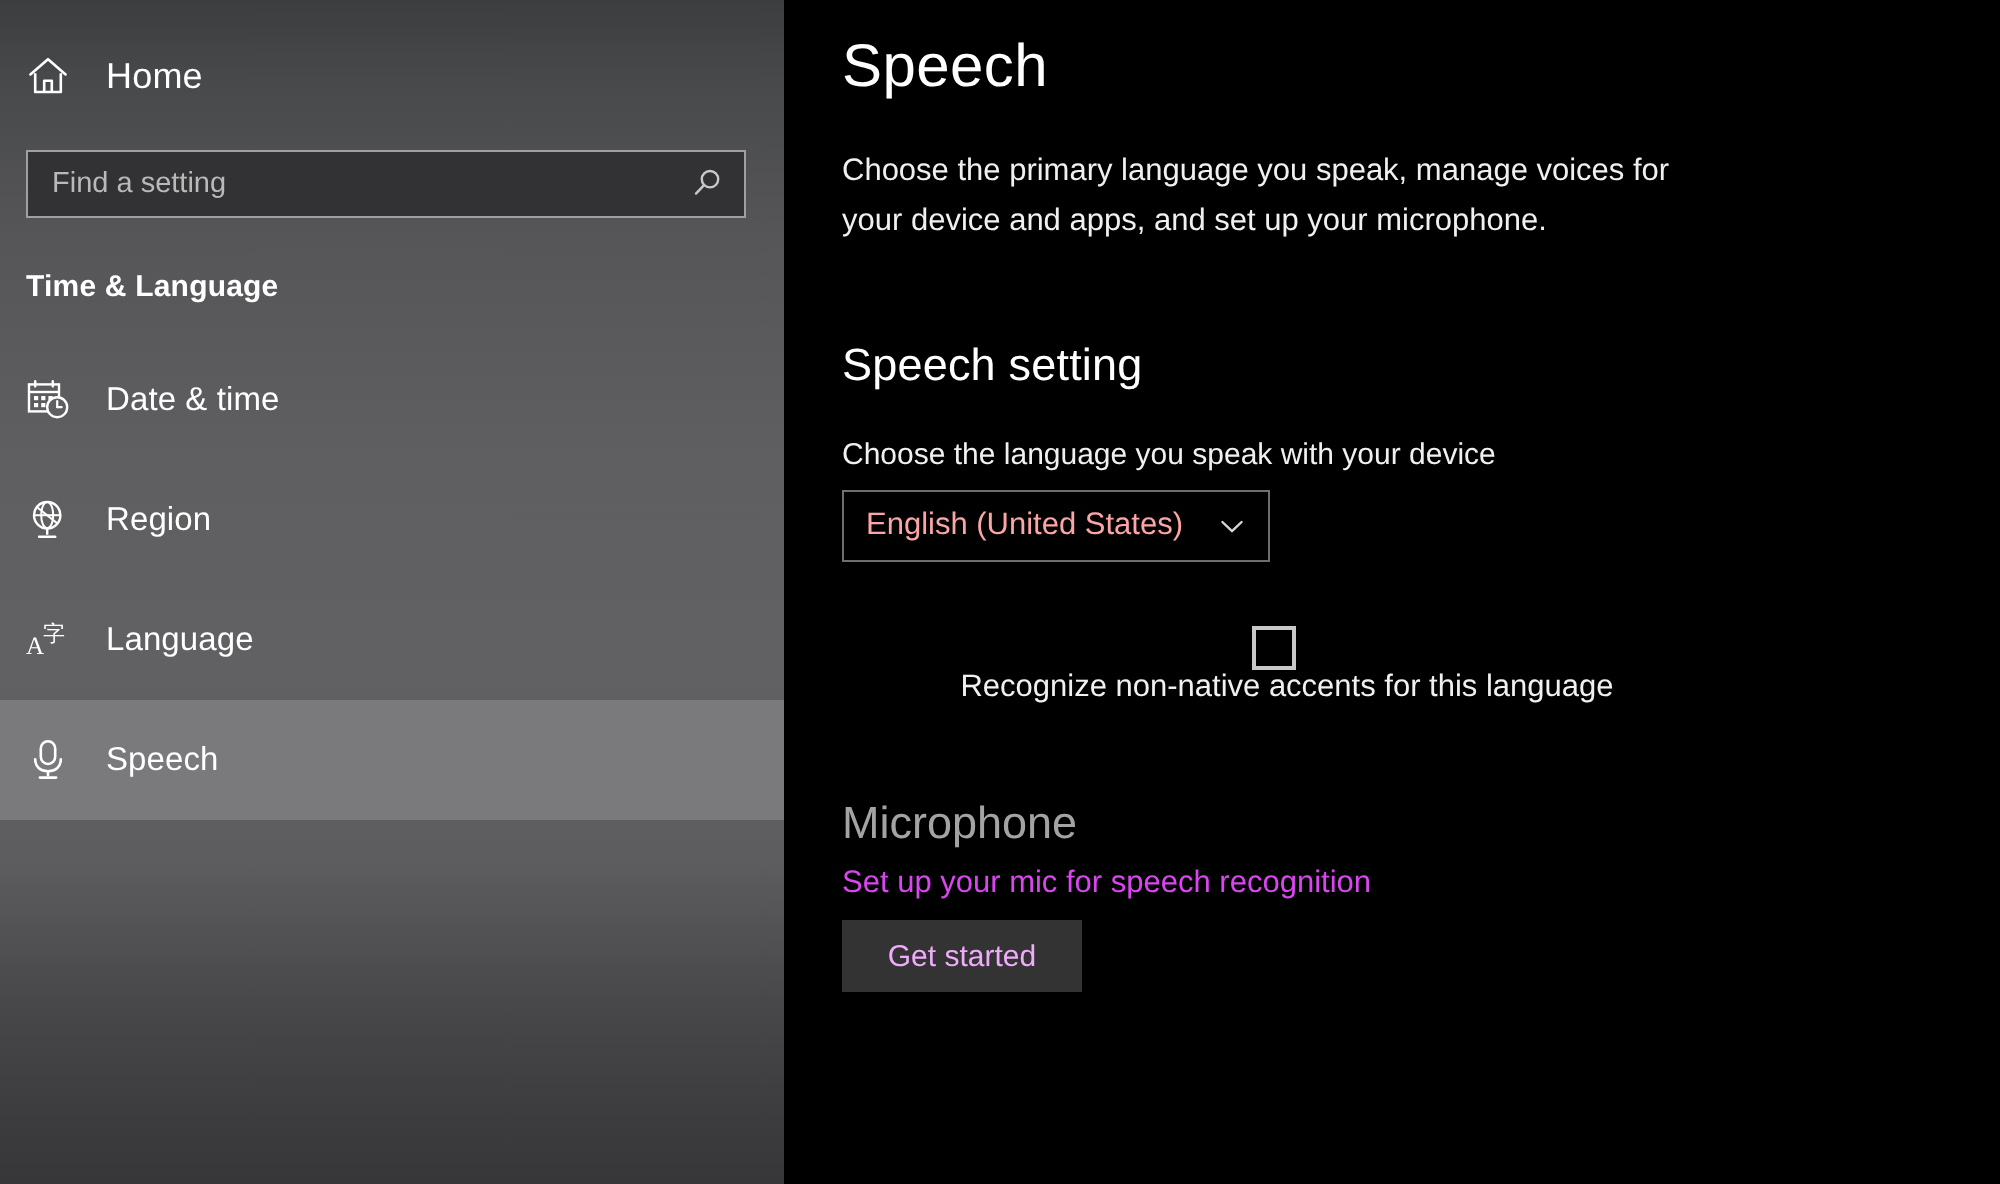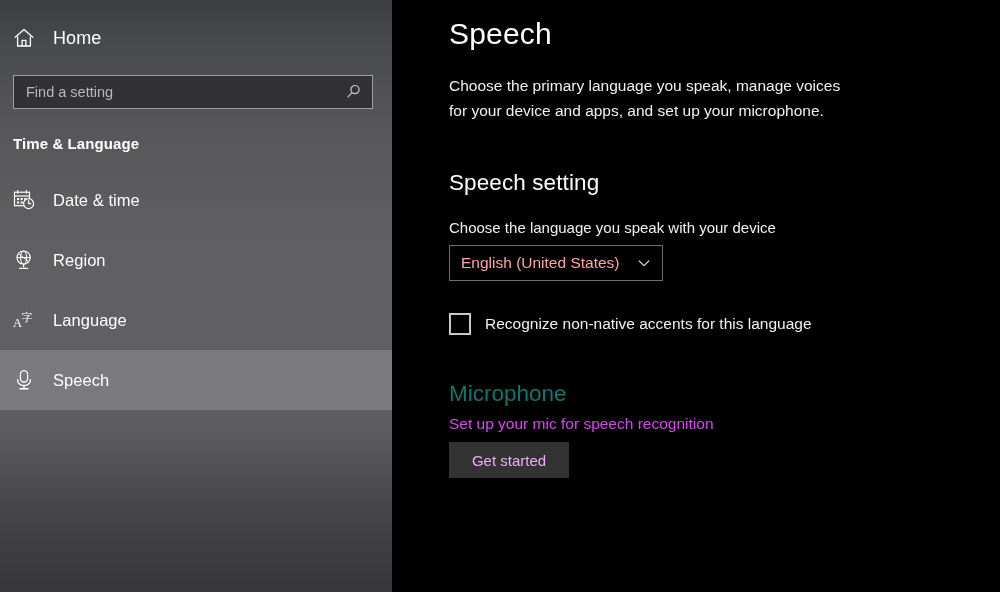--- a/index.html
+++ b/index.html
@@ -13,21 +13,20 @@
     overflow: hidden;
     font-family: "Liberation Sans", sans-serif;
     -webkit-font-smoothing: antialiased;
   }
   .app {
     position: relative;
     width: 852px;
     height: 592px;
     display: flex;
     background: #000;
-    gap: 28px;
   }
 
   
   .sidebar {
     position: relative;
     width: 392px;
     height: 592px;
     flex: 0 0 392px;
     background: linear-gradient(
       to bottom,
@@ -198,39 +197,40 @@
     display: flex;
     align-items: center;
     justify-content: center;
   }
 
   .checkbox-row {
     margin-top: 32px;
     display: flex;
     align-items: center;
     cursor: pointer;
+    flex-direction: column;
   }
   .checkbox {
     width: 22px;
     height: 22px;
     box-sizing: border-box;
     border: 2px solid #c8c8c8;
     background: #000000;
     flex: 0 0 22px;
   }
   .checkbox-label {
     margin-left: 14px;
     font-size: 15.5px;
     color: #f0f0f0;
   }
 
   .mic-section-title {
     margin-top: 46px;
     font-size: 22.5px;
-    color: #0f766e;
+    color: #a3a3a3;
     font-weight: normal;
   }
   .mic-desc {
     margin-top: 8px;
     font-size: 15.5px;
     color: #d946ef;
   }
   .btn {
     margin-top: 9px;
     display: inline-flex;

